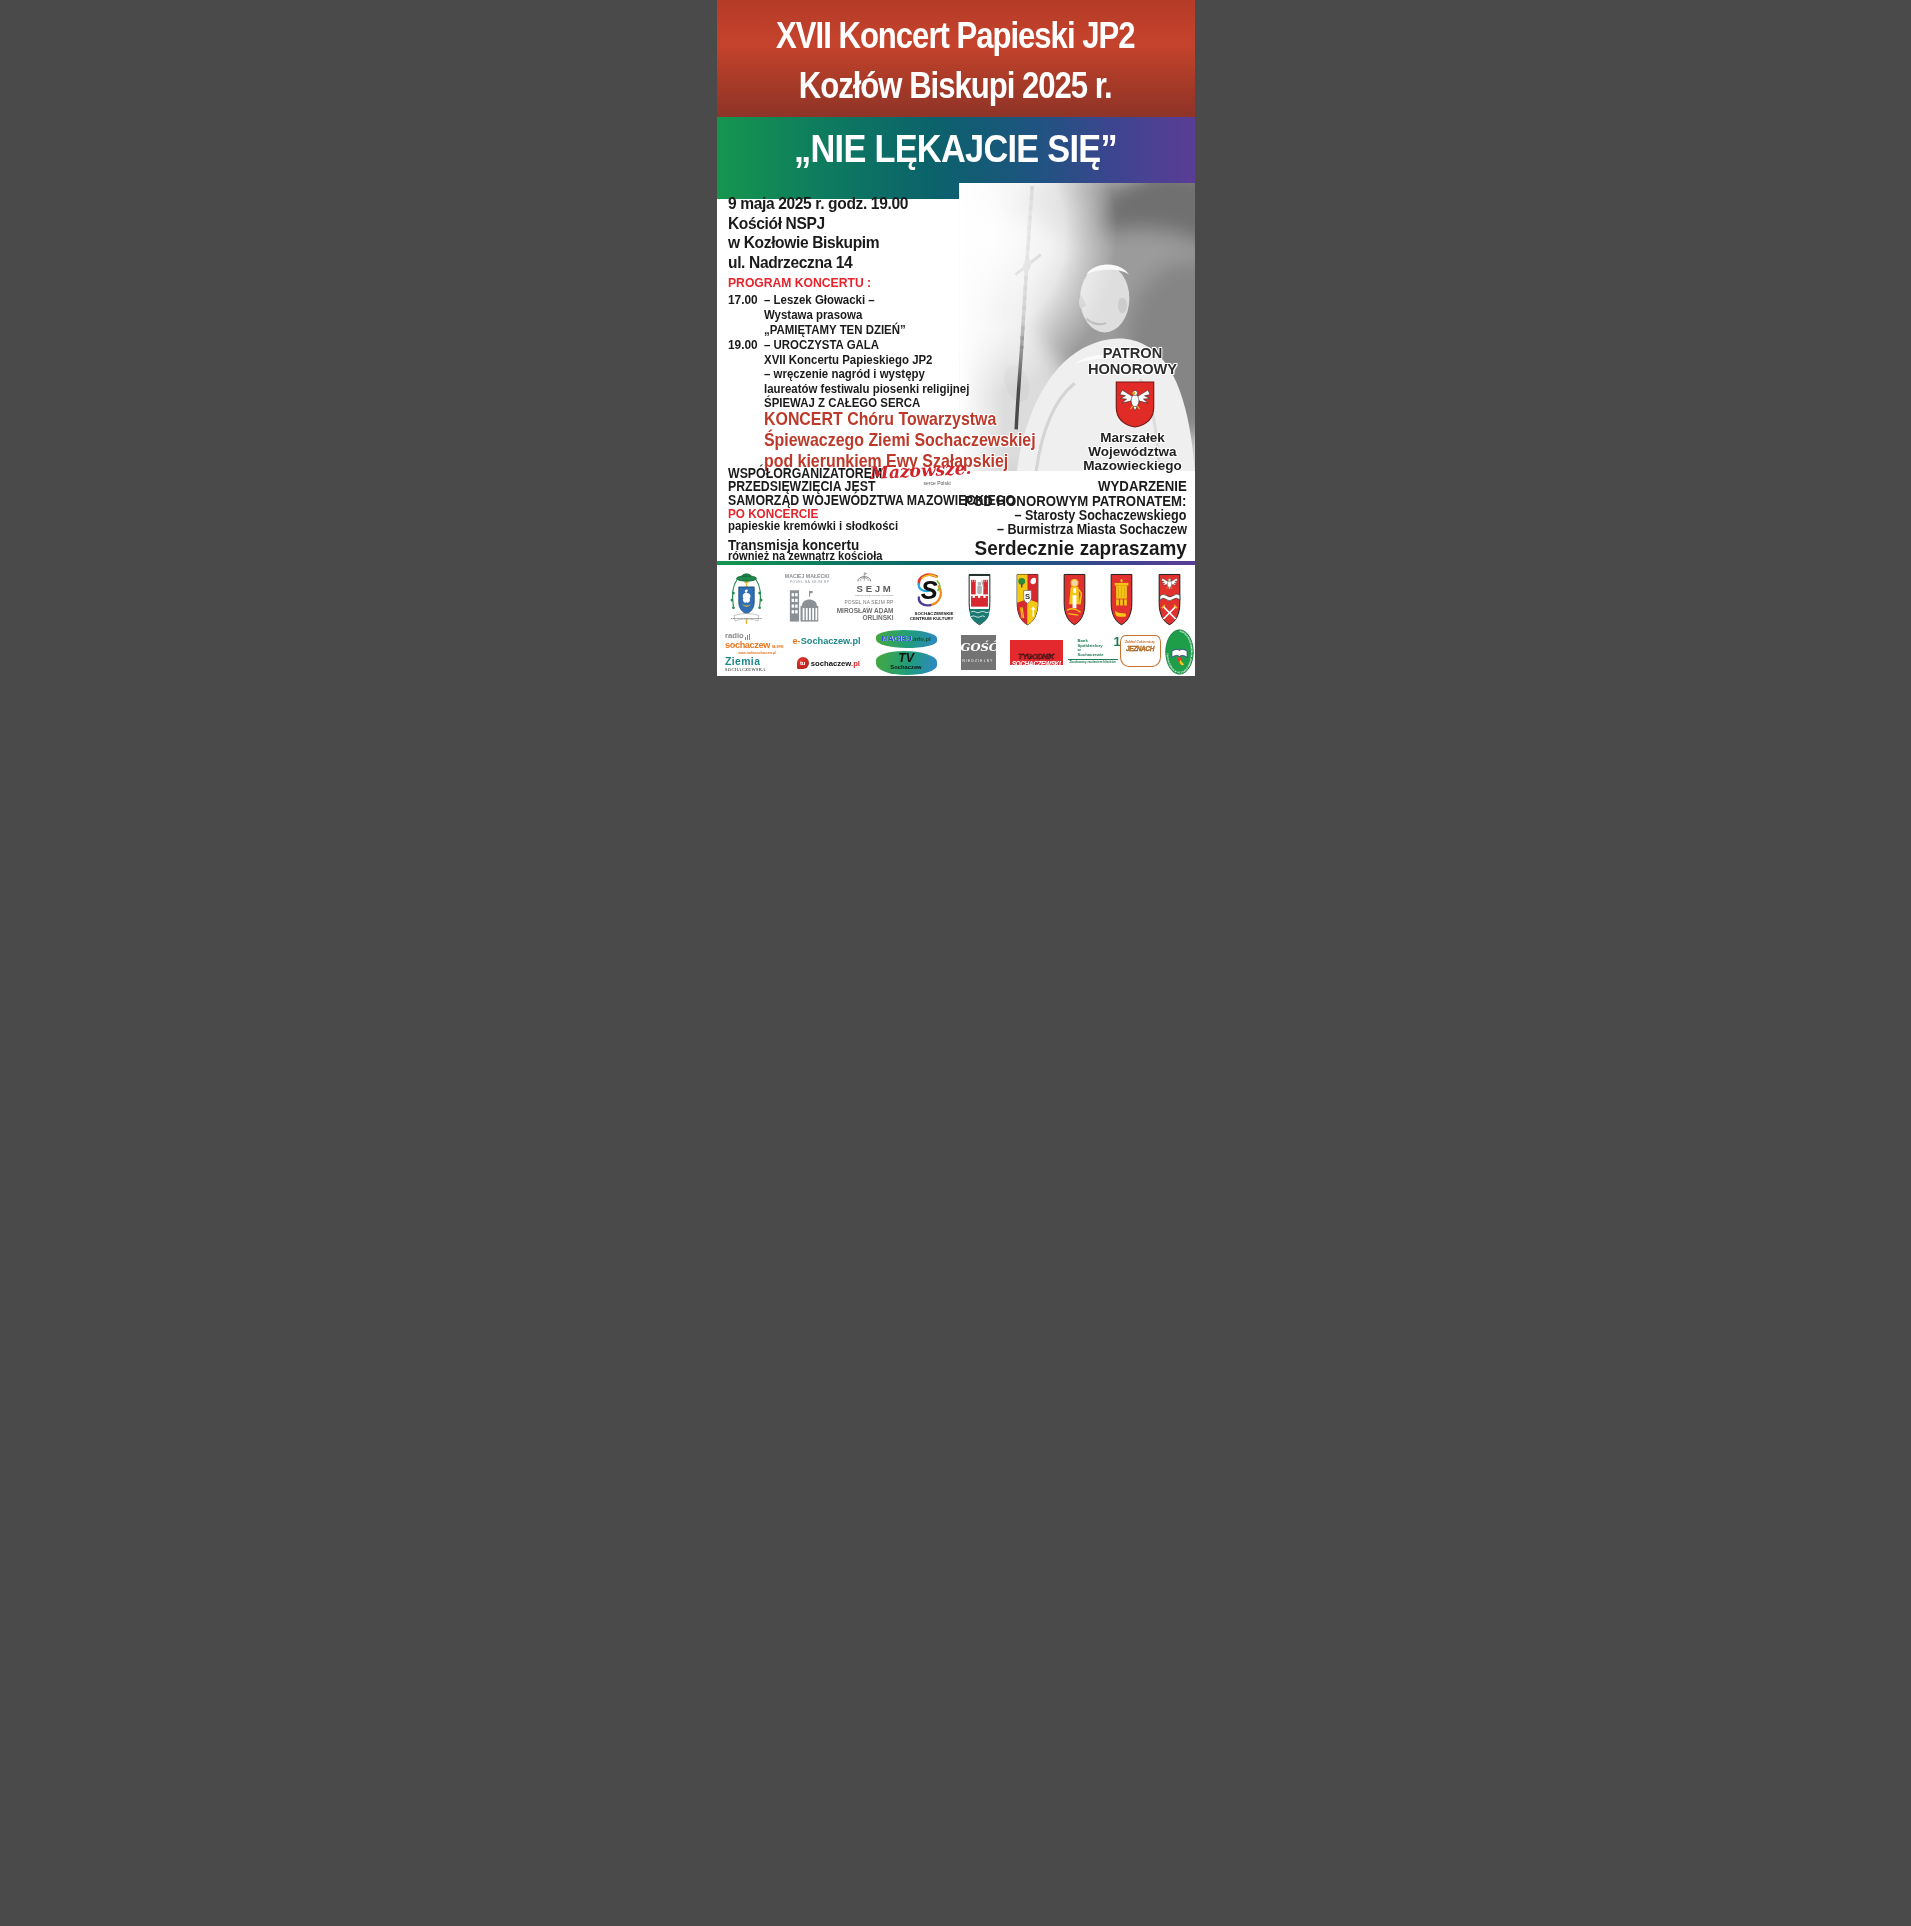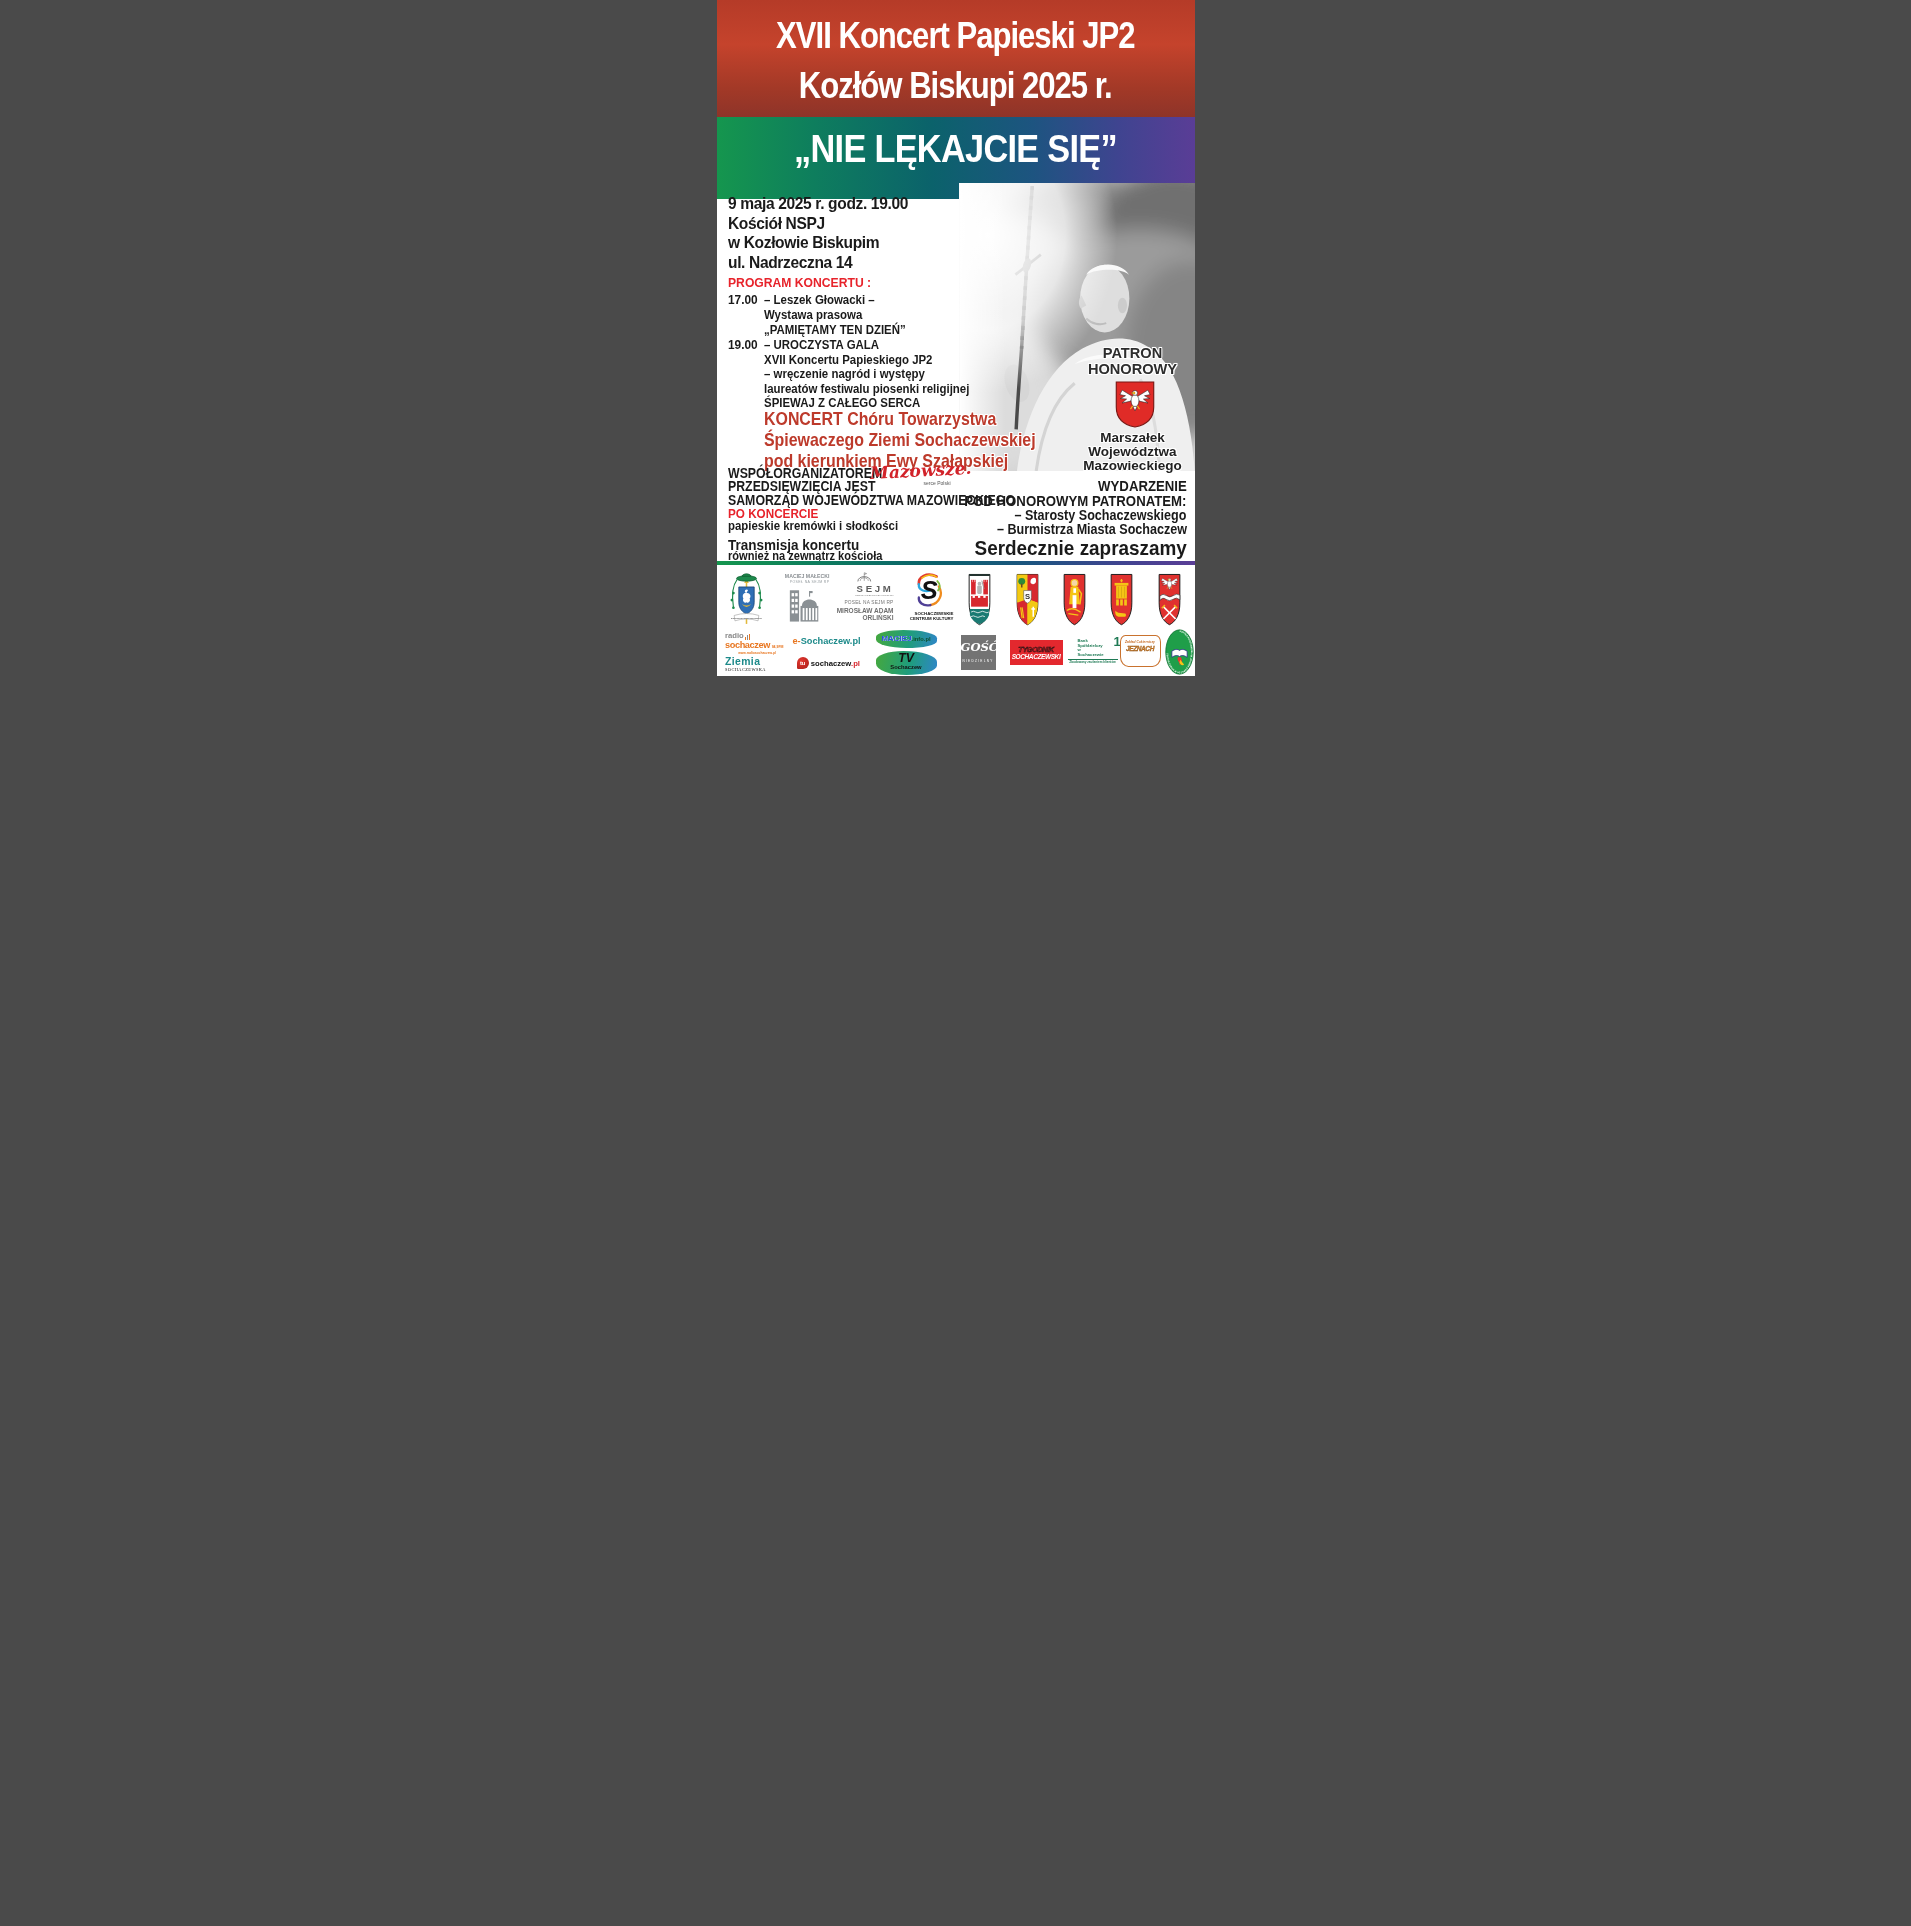--- a/index.html
+++ b/index.html
@@ -374,21 +374,21 @@
     <div style="font-size:12.3px;font-weight:bold;font-style:italic;color:#111;line-height:13px;margin-top:0.8px">TV</div>
     <div style="font-size:5.8px;font-weight:bold;color:#111;line-height:5.8px">Sochaczew</div>
   </div>
 
   <div class="logo-box" style="left:244px;top:635px;width:35px;height:35px;background:#737373;text-align:center">
     <div style="font-family:'DejaVu Serif',serif;font-style:italic;font-weight:bold;font-size:11.6px;color:#fff;margin-top:5.4px">GOŚĆ</div>
     <div style="font-size:3.1px;color:#fff;letter-spacing:1.3px;margin-top:4.6px">NIEDZIELNY</div>
   </div>
 
   <div class="logo-box" style="left:293px;top:640px;width:53px;height:25px;background:#e3282e;text-align:center;overflow:hidden">
-    <div style="font-size:7.3px;font-weight:bold;font-style:italic;color:#e3282e;-webkit-text-stroke:0.5px #111;letter-spacing:-0.4px;margin-top:5px">TYGODNIK</div>
+    <div style="font-size:7.3px;font-weight:bold;font-style:italic;color:#e3282e;-webkit-text-stroke:0.5px #111;letter-spacing:-0.4px;margin-top:12px">TYGODNIK</div>
     <div style="font-size:6.5px;font-weight:bold;font-style:italic;color:#fff;letter-spacing:-0.4px;margin-top:-0.8px">SOCHACZEWSKI</div>
   </div>
 
   <div class="logo-box" style="left:351px;top:636px;width:50px">
     <div style="display:flex;gap:10px;align-items:flex-start">
       <span style="width:5.8px;height:5.8px;background:#1f7a55;border-radius:1.2px;display:inline-block;margin-top:0.8px;position:relative">
           <i style="position:absolute;left:1.5px;top:1.5px;width:2.3px;height:1.9px;background:#fff"></i>
         </span>
       <span style="font-size:4.2px;font-weight:bold;color:#1f7a55;line-height:4.6px;display:inline-block;margin-top:3.1px"><span>Bank Spółdzielczy</span><br><span>w Sochaczewie</span></span>
       <span style="font-size:13px;font-weight:bold;color:#1f7a55;line-height:11.6px">125</span>

